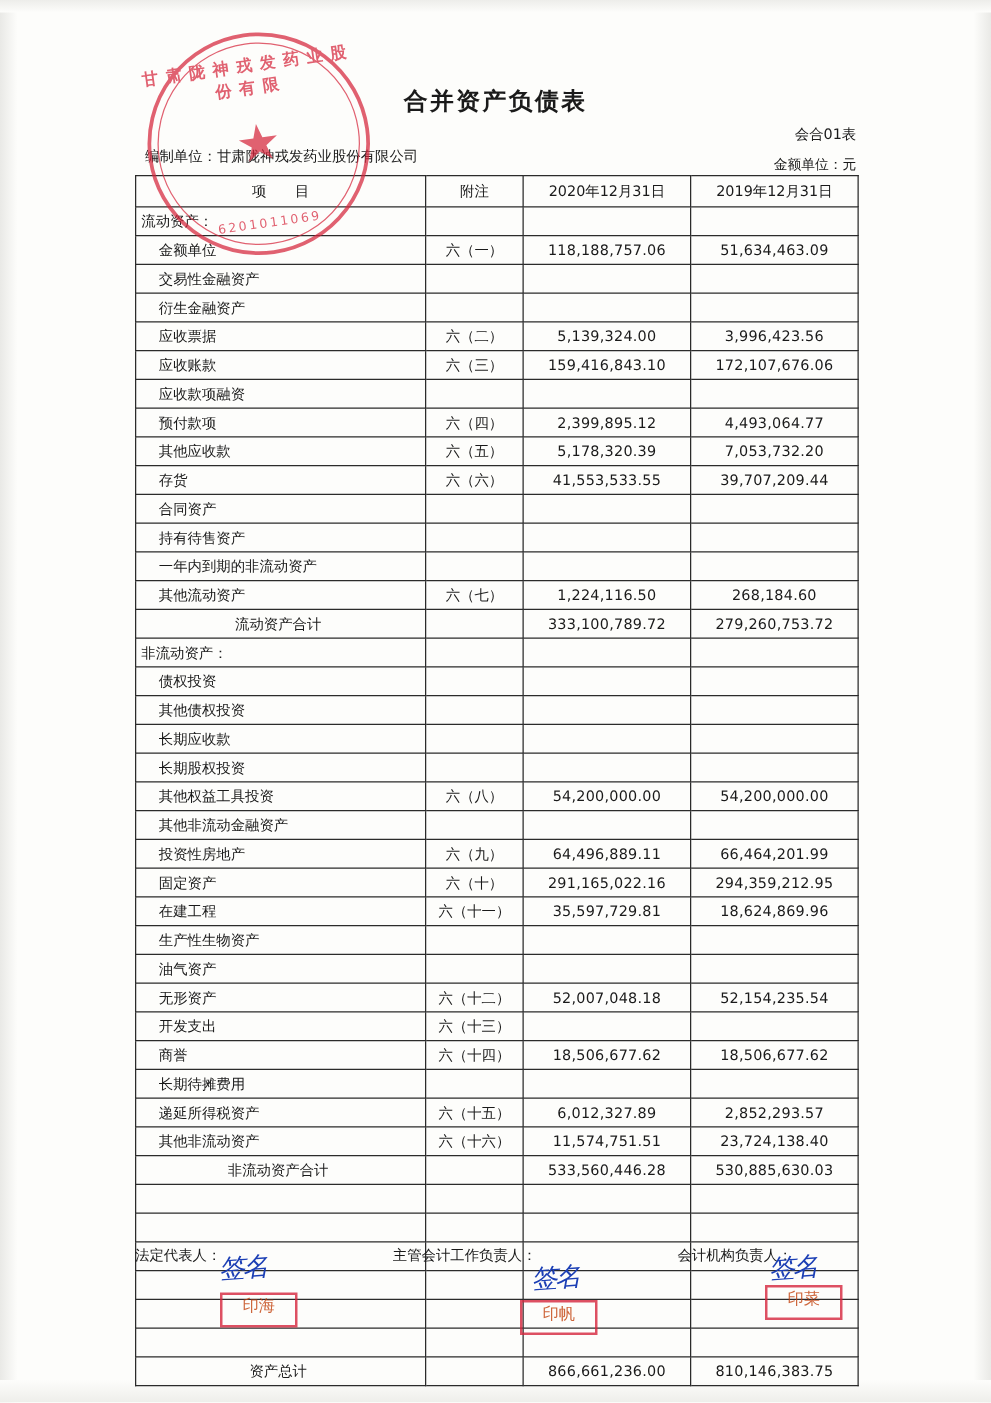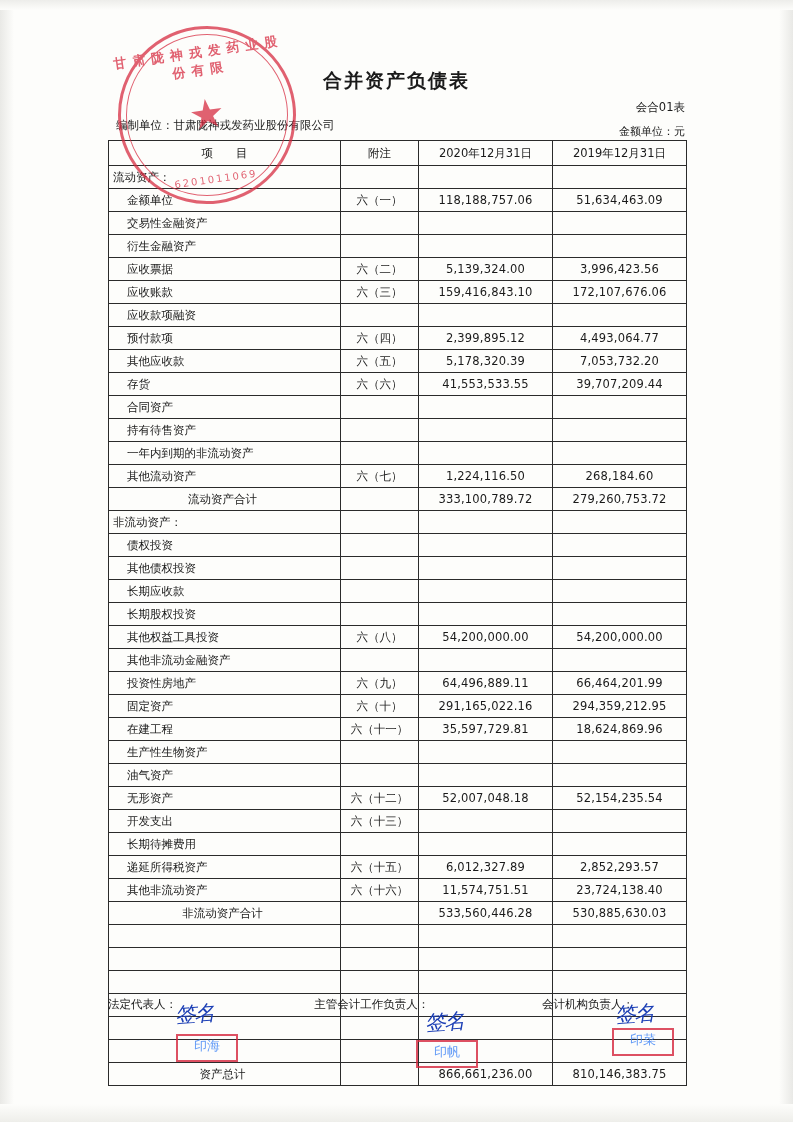--- a/index.html
+++ b/index.html
@@ -172,21 +172,21 @@
     font-size: 21px;
     font-family: "DejaVu Serif", serif;
     font-style: italic;
     letter-spacing: -2px;
     transform: rotate(-4deg);
     white-space: nowrap;
   }
   .stamp-sq {
     position: absolute;
     border: 2px solid #d6263c;
-    color: #3b82f6;
+    color: #c2410c;
     font-size: 13px;
     font-family: "DejaVu Sans", sans-serif;
     text-align: center;
     line-height: 20px;
     opacity: 0.8;
     white-space: nowrap;
   }
 </style>
 </head>
 <body>
@@ -384,20 +384,26 @@
           <td class="val">52,007,048.18</td>
           <td class="val">52,154,235.54</td>
         </tr>
         <tr>
           <td class="item ind1">开发支出</td>
           <td class="note">六（十三）</td>
           <td class="val"></td>
           <td class="val"></td>
         </tr>
         <tr>
+          <td class="item ind1">商誉</td>
+          <td class="note">六（十四）</td>
+          <td class="val">18,506,677.62</td>
+          <td class="val">18,506,677.62</td>
+        </tr>
+        <tr>
           <td class="item ind1">长期待摊费用</td>
           <td class="note"></td>
           <td class="val"></td>
           <td class="val"></td>
         </tr>
         <tr>
           <td class="item ind1">递延所得税资产</td>
           <td class="note">六（十五）</td>
           <td class="val">6,012,327.89</td>
           <td class="val">2,852,293.57</td>

